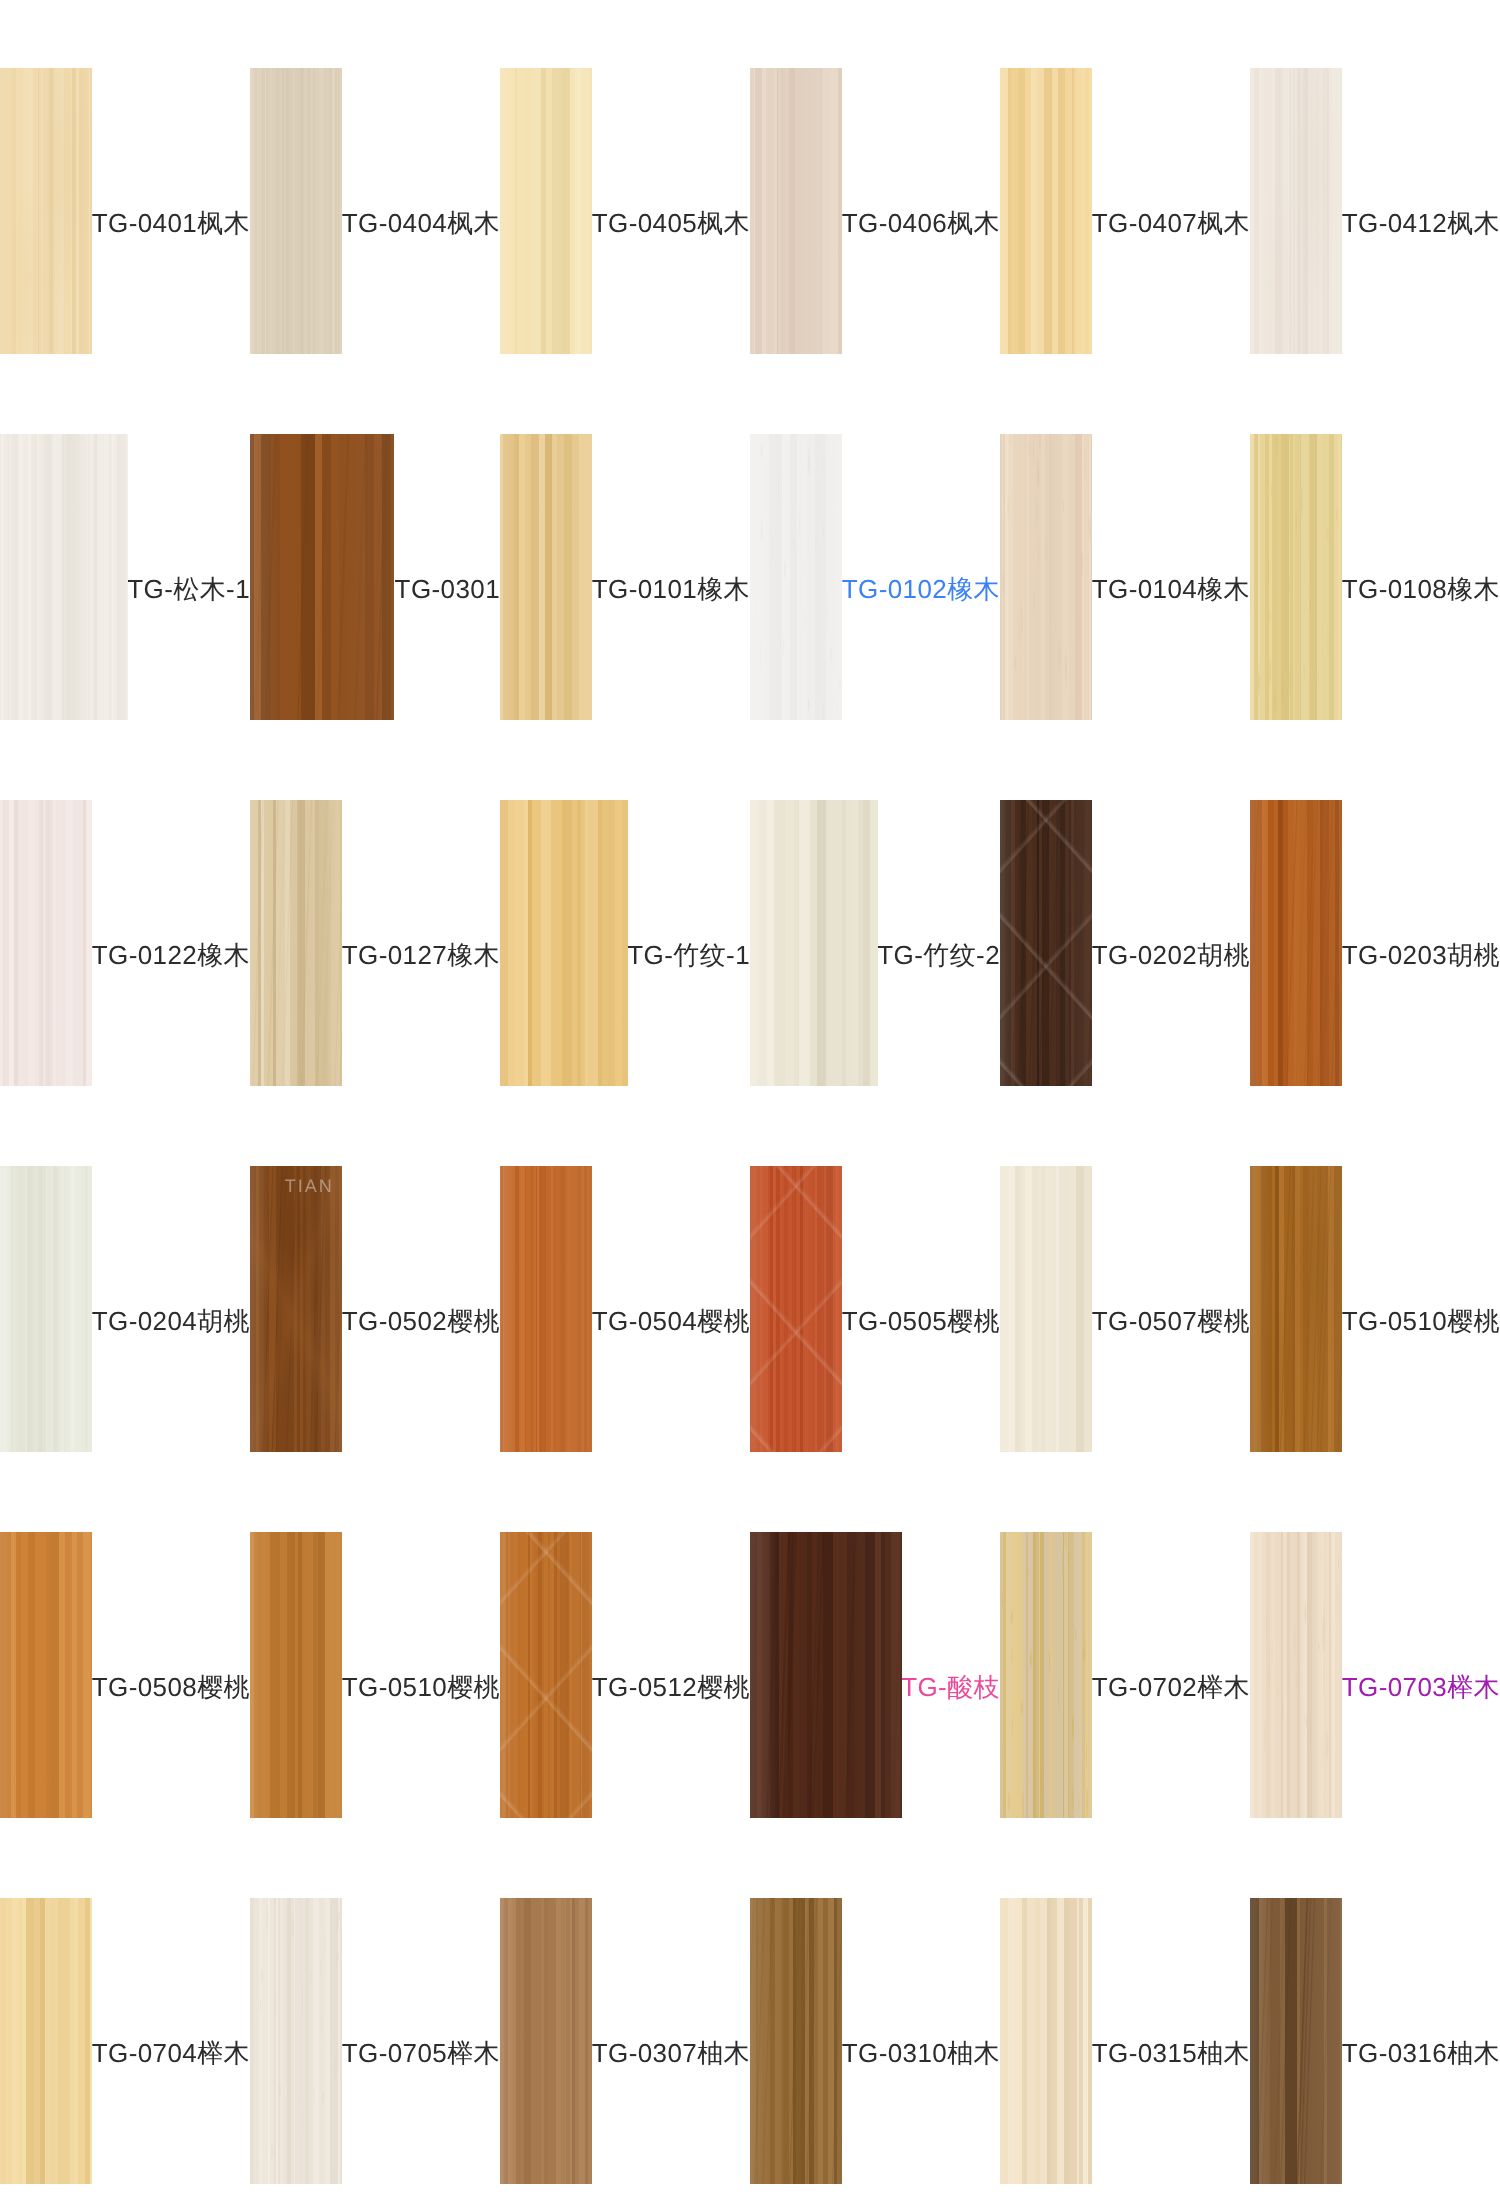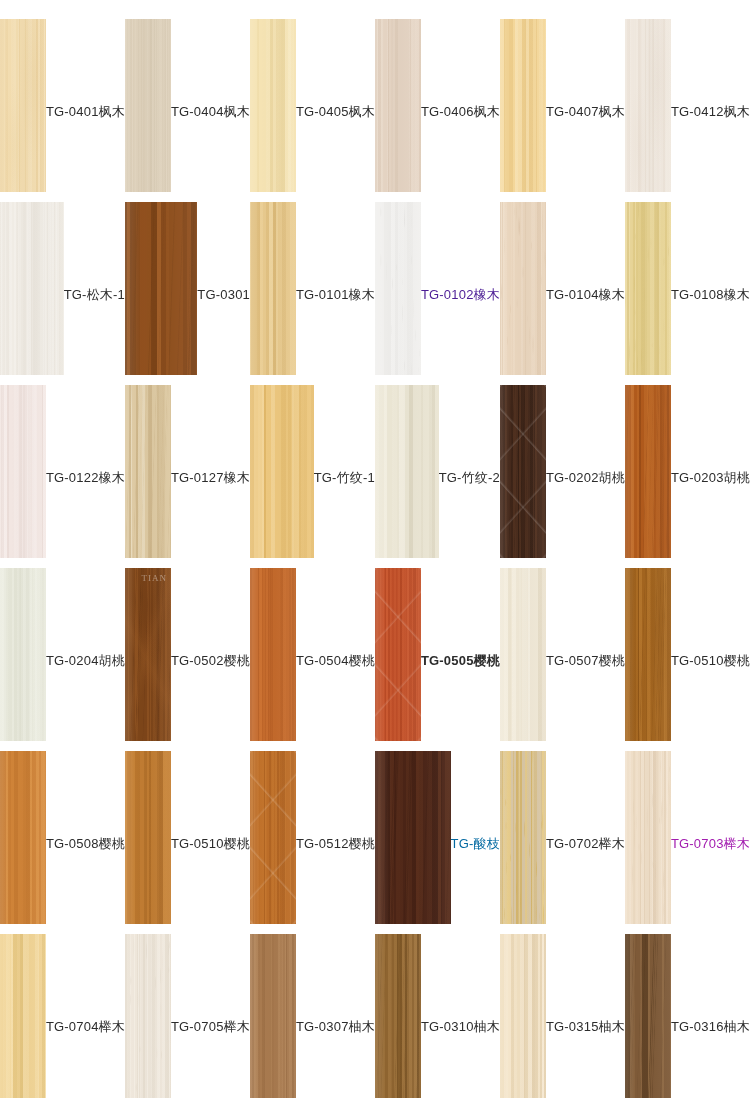--- a/index.html
+++ b/index.html
@@ -35,24 +35,23 @@
   }
   .cell {
     position: relative;
     display: flex;
     flex-direction: row;
     align-items: center;
   }
   .swatch {
     position: relative;
     width: 100px;
-    height: 173px;
+    height: 143px;
     overflow: hidden;
     background: #8b5cf6;
-    font-family: Liberation Serif, serif;
   }
   .swatch .grain {
     position: absolute;
     inset: 0;
   }
   .swatch .sheen {
     position: absolute;
     inset: 0;
     background:
       linear-gradient(90deg,
@@ -173,21 +172,21 @@
           <div class="sheen"></div>
         </div>
         <div class="caption" style="color: rgb(44, 44, 44);">TG-0101橡木</div>
       </div>
       <div class="cell">
         <div class="swatch">
           <div class="grain" style="background: radial-gradient(1.04% 4.34% at 36.5% 73.9%, rgba(223, 222, 219, 0.373) 0%, rgba(223, 222, 219, 0.224) 60%, rgba(0, 0, 0, 0) 100%), radial-gradient(1.8% 2.42% at 97.2% 87.4%, rgba(223, 222, 219, 0.21) 0%, rgba(223, 222, 219, 0.13) 60%, rgba(0, 0, 0, 0) 100%), radial-gradient(0.82% 6.27% at 11.2% 77.4%, rgba(223, 222, 219, 0.243) 0%, rgba(223, 222, 219, 0.145) 60%, rgba(0, 0, 0, 0) 100%), radial-gradient(1.41% 3.34% at 63.8% 94.7%, rgba(223, 222, 219, 0.408) 0%, rgba(223, 222, 219, 0.243) 60%, rgba(0, 0, 0, 0) 100%), radial-gradient(0.92% 2.36% at 0% 78.4%, rgba(223, 222, 219, 0.41) 0%, rgba(223, 222, 219, 0.247) 60%, rgba(0, 0, 0, 0) 100%), radial-gradient(1.25% 3.23% at 79.8% 33.6%, rgba(223, 222, 219, 0.384) 0%, rgba(223, 222, 219, 0.23) 60%, rgba(0, 0, 0, 0) 100%), radial-gradient(1.32% 5.32% at 79.9% 11%, rgba(223, 222, 219, 0.176) 0%, rgba(223, 222, 219, 0.106) 60%, rgba(0, 0, 0, 0) 100%), radial-gradient(1.55% 2.25% at 59.7% 46.3%, rgba(223, 222, 219, 0.145) 0%, rgba(223, 222, 219, 0.086) 60%, rgba(0, 0, 0, 0) 100%), radial-gradient(1.11% 6.13% at 64.2% 8.7%, rgba(223, 222, 219, 0.325) 0%, rgba(223, 222, 219, 0.192) 60%, rgba(0, 0, 0, 0) 100%), radial-gradient(1.2% 2.27% at 47.2% 37.8%, rgba(223, 222, 219, 0.384) 0%, rgba(223, 222, 219, 0.23) 60%, rgba(0, 0, 0, 0) 100%), radial-gradient(1.86% 3.48% at 12.7% 5.8%, rgba(223, 222, 219, 0.38) 0%, rgba(223, 222, 219, 0.227) 60%, rgba(0, 0, 0, 0) 100%), radial-gradient(1.43% 3.99% at 37.8% 47.4%, rgba(223, 222, 219, 0.37) 0%, rgba(223, 222, 219, 0.22) 60%, rgba(0, 0, 0, 0) 100%), radial-gradient(1.11% 4.59% at 79.9% 97.1%, rgba(223, 222, 219, 0.345) 0%, rgba(223, 222, 219, 0.208) 60%, rgba(0, 0, 0, 0) 100%), radial-gradient(1.33% 6.36% at 25.2% 40.2%, rgba(223, 222, 219, 0.192) 0%, rgba(223, 222, 219, 0.114) 60%, rgba(0, 0, 0, 0) 100%), radial-gradient(1.13% 7.04% at 83.7% 62%, rgba(223, 222, 219, 0.227) 0%, rgba(223, 222, 219, 0.137) 60%, rgba(0, 0, 0, 0) 100%), radial-gradient(0.9% 5.64% at 54% 31.6%, rgba(223, 222, 219, 0.298) 0%, rgba(223, 222, 219, 0.18) 60%, rgba(0, 0, 0, 0) 100%), radial-gradient(1.86% 4.21% at 63.9% 11.3%, rgba(223, 222, 219, 0.32) 0%, rgba(223, 222, 219, 0.192) 60%, rgba(0, 0, 0, 0) 100%), radial-gradient(1.35% 4.02% at 88.3% 77.1%, rgba(223, 222, 219, 0.357) 0%, rgba(223, 222, 219, 0.216) 60%, rgba(0, 0, 0, 0) 100%), radial-gradient(0.69% 5.89% at 59.8% 64.4%, rgba(223, 222, 219, 0.31) 0%, rgba(223, 222, 219, 0.184) 60%, rgba(0, 0, 0, 0) 100%), radial-gradient(0.6% 2.49% at 85.1% 5%, rgba(223, 222, 219, 0.125) 0%, rgba(223, 222, 219, 0.075) 60%, rgba(0, 0, 0, 0) 100%), radial-gradient(0.86% 6.26% at 30.8% 19.1%, rgba(223, 222, 219, 0.408) 0%, rgba(223, 222, 219, 0.243) 60%, rgba(0, 0, 0, 0) 100%), radial-gradient(1.82% 5.21% at 12.8% 33.9%, rgba(223, 222, 219, 0.32) 0%, rgba(223, 222, 219, 0.192) 60%, rgba(0, 0, 0, 0) 100%), radial-gradient(0.96% 7.11% at 71.8% 38.3%, rgba(223, 222, 219, 0.137) 0%, rgba(223, 222, 219, 0.082) 60%, rgba(0, 0, 0, 0) 100%), radial-gradient(0.98% 4.36% at 73.8% 67.4%, rgba(223, 222, 219, 0.235) 0%, rgba(223, 222, 219, 0.14) 60%, rgba(0, 0, 0, 0) 100%), radial-gradient(0.63% 6.17% at 6.6% 61%, rgba(223, 222, 219, 0.247) 0%, rgba(223, 222, 219, 0.145) 60%, rgba(0, 0, 0, 0) 100%), radial-gradient(1.24% 2% at 95.3% 96.7%, rgba(223, 222, 219, 0.21) 0%, rgba(223, 222, 219, 0.125) 60%, rgba(0, 0, 0, 0) 100%), linear-gradient(90deg, rgba(241, 240, 238, 0.133) 0%, rgba(241, 240, 238, 0.133) 6.18%, rgba(241, 240, 238, 0.145) 6.18%, rgba(241, 240, 238, 0.145) 20.59%, rgba(223, 222, 219, 0.224) 20.59%, rgba(223, 222, 219, 0.224) 34.27%, rgba(252, 252, 251, 0.21) 34.27%, rgba(252, 252, 251, 0.21) 43.01%, rgba(223, 222, 219, 0.137) 43.01%, rgba(223, 222, 219, 0.137) 50.59%, rgba(252, 252, 251, 0.224) 50.59%, rgba(252, 252, 251, 0.224) 62.47%, rgba(252, 252, 251, 0.075) 62.47%, rgba(252, 252, 251, 0.075) 70.19%, rgba(223, 222, 219, 0.204) 70.19%, rgba(223, 222, 219, 0.204) 82.87%, rgba(241, 240, 238, 0.24) 82.87%, rgba(241, 240, 238, 0.24) 91.89%, rgba(241, 240, 238, 0.23) 91.89%, rgba(241, 240, 238, 0.23) 100%), rgb(241, 240, 238);"></div>
           <div class="diag"></div>
           <div class="sheen"></div>
         </div>
-        <div class="caption" style="color: #4c1d95;">TG-0102橡木</div>
+        <div class="caption" style="color: #3b82f6;">TG-0102橡木</div>
       </div>
       <div class="cell">
         <div class="swatch">
           <div class="grain" style="background: radial-gradient(1.33% 5.13% at 43.4% 2.2%, rgba(215, 189, 160, 0.294) 0%, rgba(215, 189, 160, 0.176) 60%, rgba(0, 0, 0, 0) 100%), radial-gradient(1.82% 5.51% at 9.4% 25.6%, rgba(215, 189, 160, 0.192) 0%, rgba(215, 189, 160, 0.118) 60%, rgba(0, 0, 0, 0) 100%), radial-gradient(1.89% 2.93% at 16.5% 80.2%, rgba(215, 189, 160, 0.28) 0%, rgba(215, 189, 160, 0.17) 60%, rgba(0, 0, 0, 0) 100%), radial-gradient(1.93% 6.27% at 64.6% 77.5%, rgba(215, 189, 160, 0.235) 0%, rgba(215, 189, 160, 0.14) 60%, rgba(0, 0, 0, 0) 100%), radial-gradient(1.72% 7.56% at 71.8% 82.6%, rgba(215, 189, 160, 0.314) 0%, rgba(215, 189, 160, 0.19) 60%, rgba(0, 0, 0, 0) 100%), radial-gradient(1.9% 4.59% at 50% 40.6%, rgba(215, 189, 160, 0.235) 0%, rgba(215, 189, 160, 0.14) 60%, rgba(0, 0, 0, 0) 100%), radial-gradient(1.98% 5.45% at 3.4% 52.3%, rgba(215, 189, 160, 0.42) 0%, rgba(215, 189, 160, 0.25) 60%, rgba(0, 0, 0, 0) 100%), radial-gradient(0.75% 7.05% at 84.6% 67.2%, rgba(215, 189, 160, 0.227) 0%, rgba(215, 189, 160, 0.137) 60%, rgba(0, 0, 0, 0) 100%), radial-gradient(1.6% 2.94% at 32% 5.4%, rgba(215, 189, 160, 0.184) 0%, rgba(215, 189, 160, 0.11) 60%, rgba(0, 0, 0, 0) 100%), radial-gradient(1.87% 7.11% at 41.3% 13.7%, rgba(215, 189, 160, 0.39) 0%, rgba(215, 189, 160, 0.235) 60%, rgba(0, 0, 0, 0) 100%), radial-gradient(1.06% 2.19% at 11.1% 2.1%, rgba(215, 189, 160, 0.298) 0%, rgba(215, 189, 160, 0.176) 60%, rgba(0, 0, 0, 0) 100%), radial-gradient(0.81% 5.84% at 23.9% 66.4%, rgba(215, 189, 160, 0.353) 0%, rgba(215, 189, 160, 0.21) 60%, rgba(0, 0, 0, 0) 100%), radial-gradient(1.86% 5.47% at 40.1% 26.9%, rgba(215, 189, 160, 0.204) 0%, rgba(215, 189, 160, 0.12) 60%, rgba(0, 0, 0, 0) 100%), radial-gradient(1.34% 7.34% at 92% 11.5%, rgba(215, 189, 160, 0.216) 0%, rgba(215, 189, 160, 0.13) 60%, rgba(0, 0, 0, 0) 100%), radial-gradient(1.31% 5.24% at 89.3% 45.2%, rgba(215, 189, 160, 0.404) 0%, rgba(215, 189, 160, 0.243) 60%, rgba(0, 0, 0, 0) 100%), radial-gradient(1.48% 4.52% at 37.1% 58.6%, rgba(215, 189, 160, 0.24) 0%, rgba(215, 189, 160, 0.14) 60%, rgba(0, 0, 0, 0) 100%), radial-gradient(0.86% 2.47% at 60.2% 67.4%, rgba(215, 189, 160, 0.176) 0%, rgba(215, 189, 160, 0.106) 60%, rgba(0, 0, 0, 0) 100%), radial-gradient(0.91% 6.55% at 36.4% 5.9%, rgba(215, 189, 160, 0.29) 0%, rgba(215, 189, 160, 0.173) 60%, rgba(0, 0, 0, 0) 100%), radial-gradient(0.82% 7.33% at 41.6% 42.2%, rgba(215, 189, 160, 0.318) 0%, rgba(215, 189, 160, 0.19) 60%, rgba(0, 0, 0, 0) 100%), radial-gradient(1.04% 4.55% at 84.8% 88.6%, rgba(215, 189, 160, 0.13) 0%, rgba(215, 189, 160, 0.08) 60%, rgba(0, 0, 0, 0) 100%), radial-gradient(1.51% 6.14% at 98.1% 33.6%, rgba(215, 189, 160, 0.337) 0%, rgba(215, 189, 160, 0.204) 60%, rgba(0, 0, 0, 0) 100%), radial-gradient(1.75% 5.64% at 21.1% 69%, rgba(215, 189, 160, 0.19) 0%, rgba(215, 189, 160, 0.114) 60%, rgba(0, 0, 0, 0) 100%), radial-gradient(0.96% 2.98% at 23% 61.9%, rgba(215, 189, 160, 0.33) 0%, rgba(215, 189, 160, 0.196) 60%, rgba(0, 0, 0, 0) 100%), radial-gradient(0.88% 3.82% at 96.3% 31.1%, rgba(215, 189, 160, 0.263) 0%, rgba(215, 189, 160, 0.157) 60%, rgba(0, 0, 0, 0) 100%), radial-gradient(0.67% 4.73% at 42.3% 15.4%, rgba(215, 189, 160, 0.37) 0%, rgba(215, 189, 160, 0.22) 60%, rgba(0, 0, 0, 0) 100%), radial-gradient(0.82% 3.16% at 68.8% 25.4%, rgba(215, 189, 160, 0.353) 0%, rgba(215, 189, 160, 0.21) 60%, rgba(0, 0, 0, 0) 100%), linear-gradient(90deg, rgba(215, 189, 160, 0.376) 0%, rgba(215, 189, 160, 0.376) 2.57%, rgba(244, 229, 211, 0.37) 2.57%, rgba(244, 229, 211, 0.37) 3.62%, rgba(215, 189, 160, 0.29) 3.62%, rgba(215, 189, 160, 0.29) 5.64%, rgba(244, 229, 211, 0.48) 5.64%, rgba(244, 229, 211, 0.48) 8.52%, rgba(244, 229, 211, 0.353) 8.52%, rgba(244, 229, 211, 0.353) 10.1%, rgba(244, 229, 211, 0.23) 10.1%, rgba(244, 229, 211, 0.23) 14.56%, rgba(233, 213, 189, 0.463) 14.56%, rgba(233, 213, 189, 0.463) 19.82%, rgba(233, 213, 189, 0.396) 19.82%, rgba(233, 213, 189, 0.396) 24.75%, rgba(244, 229, 211, 0.145) 24.75%, rgba(244, 229, 211, 0.145) 26.43%, rgba(233, 213, 189, 0.3) 26.43%, rgba(233, 213, 189, 0.3) 29.28%, rgba(244, 229, 211, 0.3) 29.28%, rgba(244, 229, 211, 0.3) 31.72%, rgba(233, 213, 189, 0.498) 31.72%, rgba(233, 213, 189, 0.498) 37.66%, rgba(233, 213, 189, 0.314) 37.66%, rgba(233, 213, 189, 0.314) 40.05%, rgba(233, 213, 189, 0.294) 40.05%, rgba(233, 213, 189, 0.294) 44.99%, rgba(244, 229, 211, 0.3) 44.99%, rgba(244, 229, 211, 0.3) 49.42%, rgba(233, 213, 189, 0.204) 49.42%, rgba(233, 213, 189, 0.204) 53.87%, rgba(215, 189, 160, 0.263) 53.87%, rgba(215, 189, 160, 0.263) 55.94%, rgba(233, 213, 189, 0.525) 55.94%, rgba(233, 213, 189, 0.525) 60.02%, rgba(233, 213, 189, 0.34) 60.02%, rgba(233, 213, 189, 0.34) 61.24%, rgba(233, 213, 189, 0.192) 61.24%, rgba(233, 213, 189, 0.192) 65.13%, rgba(233, 213, 189, 0.153) 65.13%, rgba(233, 213, 189, 0.153) 67.04%, rgba(244, 229, 211, 0.224) 67.04%, rgba(244, 229, 211, 0.224) 69.38%, rgba(244, 229, 211, 0.28) 69.38%, rgba(244, 229, 211, 0.28) 70.94%, rgba(244, 229, 211, 0.247) 70.94%, rgba(244, 229, 211, 0.247) 75.42%, rgba(233, 213, 189, 0.337) 75.42%, rgba(233, 213, 189, 0.337) 81.07%, rgba(215, 189, 160, 0.408) 81.07%, rgba(215, 189, 160, 0.408) 83.67%, rgba(215, 189, 160, 0.38) 83.67%, rgba(215, 189, 160, 0.38) 89.43%, rgba(244, 229, 211, 0.333) 89.43%, rgba(244, 229, 211, 0.333) 90.96%, rgba(233, 213, 189, 0.365) 90.96%, rgba(233, 213, 189, 0.365) 96.8%, rgba(244, 229, 211, 0.282) 96.8%, rgba(244, 229, 211, 0.282) 98.38%, rgba(215, 189, 160, 0.31) 98.38%, rgba(215, 189, 160, 0.31) 99.62%, rgba(244, 229, 211, 0.345) 99.62%, rgba(244, 229, 211, 0.345) 100%), rgb(233, 213, 189);"></div>
           <div class="diag"></div>
           <div class="sheen"></div>
         </div>
         <div class="caption" style="color: rgb(44, 44, 44);">TG-0104橡木</div>
       </div>
       <div class="cell">
@@ -270,21 +269,21 @@
           <div class="sheen"></div>
         </div>
         <div class="caption" style="color: rgb(44, 44, 44);">TG-0504樱桃</div>
       </div>
       <div class="cell">
         <div class="swatch">
           <div class="grain" style="background: linear-gradient(90deg, rgba(166, 62, 28, 0.392) 0%, rgba(166, 62, 28, 0.392) 1.29%, rgba(194, 81, 42, 0.416) 1.29%, rgba(194, 81, 42, 0.416) 4.17%, rgba(213, 103, 60, 0.125) 4.17%, rgba(213, 103, 60, 0.125) 6.8%, rgba(194, 81, 42, 0.157) 6.8%, rgba(194, 81, 42, 0.157) 10.43%, rgba(213, 103, 60, 0.392) 10.43%, rgba(213, 103, 60, 0.392) 13.52%, rgba(213, 103, 60, 0.216) 13.52%, rgba(213, 103, 60, 0.216) 17.64%, rgba(213, 103, 60, 0.345) 17.64%, rgba(213, 103, 60, 0.345) 19.53%, rgba(194, 81, 42, 0.17) 19.53%, rgba(194, 81, 42, 0.17) 21.51%, rgba(166, 62, 28, 0.38) 21.51%, rgba(166, 62, 28, 0.38) 24.64%, rgba(213, 103, 60, 0.396) 24.64%, rgba(213, 103, 60, 0.396) 27.73%, rgba(166, 62, 28, 0.306) 27.73%, rgba(166, 62, 28, 0.306) 32.19%, rgba(213, 103, 60, 0.32) 32.19%, rgba(213, 103, 60, 0.32) 34.1%, rgba(213, 103, 60, 0.19) 34.1%, rgba(213, 103, 60, 0.19) 37.43%, rgba(166, 62, 28, 0.118) 37.43%, rgba(166, 62, 28, 0.118) 41.49%, rgba(213, 103, 60, 0.216) 41.49%, rgba(213, 103, 60, 0.216) 44.65%, rgba(213, 103, 60, 0.255) 44.65%, rgba(213, 103, 60, 0.255) 45.85%, rgba(166, 62, 28, 0.153) 45.85%, rgba(166, 62, 28, 0.153) 47.14%, rgba(194, 81, 42, 0.31) 47.14%, rgba(194, 81, 42, 0.31) 48.97%, rgba(166, 62, 28, 0.314) 48.97%, rgba(166, 62, 28, 0.314) 50.12%, rgba(213, 103, 60, 0.306) 50.12%, rgba(213, 103, 60, 0.306) 53.88%, rgba(166, 62, 28, 0.416) 53.88%, rgba(166, 62, 28, 0.416) 58.1%, rgba(213, 103, 60, 0.3) 58.1%, rgba(213, 103, 60, 0.3) 62.64%, rgba(213, 103, 60, 0.16) 62.64%, rgba(213, 103, 60, 0.16) 67.47%, rgba(194, 81, 42, 0.255) 67.47%, rgba(194, 81, 42, 0.255) 70.6%, rgba(213, 103, 60, 0.435) 70.6%, rgba(213, 103, 60, 0.435) 72.95%, rgba(166, 62, 28, 0.19) 72.95%, rgba(166, 62, 28, 0.19) 75.79%, rgba(166, 62, 28, 0.176) 75.79%, rgba(166, 62, 28, 0.176) 80.35%, rgba(213, 103, 60, 0.204) 80.35%, rgba(213, 103, 60, 0.204) 82.48%, rgba(166, 62, 28, 0.353) 82.48%, rgba(166, 62, 28, 0.353) 86.11%, rgba(166, 62, 28, 0.43) 86.11%, rgba(166, 62, 28, 0.43) 89.71%, rgba(213, 103, 60, 0.263) 89.71%, rgba(213, 103, 60, 0.263) 90.87%, rgba(194, 81, 42, 0.27) 90.87%, rgba(194, 81, 42, 0.27) 92.46%, rgba(213, 103, 60, 0.373) 92.46%, rgba(213, 103, 60, 0.373) 96.48%, rgba(213, 103, 60, 0.133) 96.48%, rgba(213, 103, 60, 0.133) 99.81%, rgba(166, 62, 28, 0.3) 99.81%, rgba(166, 62, 28, 0.3) 100%), rgb(194, 81, 42);"></div>
           <div class="diag" style="opacity: 1;"></div>
           <div class="sheen"></div>
         </div>
-        <div class="caption" style="color: rgb(44, 44, 44); font-weight: bold;">TG-0505樱桃</div>
+        <div class="caption" style="color: rgb(44, 44, 44);">TG-0505樱桃</div>
       </div>
       <div class="cell">
         <div class="swatch">
           <div class="grain" style="background: linear-gradient(90deg, rgba(249, 244, 232, 0.18) 0%, rgba(249, 244, 232, 0.18) 3%, rgba(249, 244, 232, 0.173) 3%, rgba(249, 244, 232, 0.173) 9.21%, rgba(249, 244, 232, 0.435) 9.21%, rgba(249, 244, 232, 0.435) 16.74%, rgba(221, 210, 186, 0.24) 16.74%, rgba(221, 210, 186, 0.24) 22.88%, rgba(239, 231, 213, 0.627) 22.88%, rgba(239, 231, 213, 0.627) 26.89%, rgba(249, 244, 232, 0.494) 26.89%, rgba(249, 244, 232, 0.494) 34.4%, rgba(239, 231, 213, 0.36) 34.4%, rgba(239, 231, 213, 0.36) 41.39%, rgba(249, 244, 232, 0.176) 41.39%, rgba(249, 244, 232, 0.176) 45.38%, rgba(239, 231, 213, 0.58) 45.38%, rgba(239, 231, 213, 0.58) 48.83%, rgba(249, 244, 232, 0.33) 48.83%, rgba(249, 244, 232, 0.33) 57.76%, rgba(249, 244, 232, 0.184) 57.76%, rgba(249, 244, 232, 0.184) 60.46%, rgba(249, 244, 232, 0.584) 60.46%, rgba(249, 244, 232, 0.584) 64.21%, rgba(239, 231, 213, 0.176) 64.21%, rgba(239, 231, 213, 0.176) 71.74%, rgba(239, 231, 213, 0.64) 71.74%, rgba(239, 231, 213, 0.64) 73.99%, rgba(239, 231, 213, 0.576) 73.99%, rgba(239, 231, 213, 0.576) 82.22%, rgba(221, 210, 186, 0.6) 82.22%, rgba(221, 210, 186, 0.6) 91.16%, rgba(221, 210, 186, 0.216) 91.16%, rgba(221, 210, 186, 0.216) 99.31%, rgba(221, 210, 186, 0.34) 99.31%, rgba(221, 210, 186, 0.34) 100%), rgb(239, 231, 213);"></div>
           <div class="diag"></div>
           <div class="sheen"></div>
         </div>
         <div class="caption" style="color: rgb(44, 44, 44);">TG-0507樱桃</div>
       </div>
       <div class="cell">
@@ -318,21 +317,21 @@
           <div class="sheen"></div>
         </div>
         <div class="caption" style="color: rgb(44, 44, 44);">TG-0512樱桃</div>
       </div>
       <div class="cell">
         <div class="swatch">
           <div class="grain" style="background: linear-gradient(92deg, rgba(0, 0, 0, 0) 23%, rgba(51, 22, 12, 0.294) 24%, rgba(0, 0, 0, 0) 25.4%), linear-gradient(92deg, rgba(0, 0, 0, 0) 98.3%, rgba(51, 22, 12, 0.25) 99.3%, rgba(0, 0, 0, 0) 100%), linear-gradient(92deg, rgba(0, 0, 0, 0) 41.7%, rgba(51, 22, 12, 0.216) 42.7%, rgba(0, 0, 0, 0) 44.1%), linear-gradient(92deg, rgba(0, 0, 0, 0) 27.2%, rgba(51, 22, 12, 0.314) 28.2%, rgba(0, 0, 0, 0) 29.6%), linear-gradient(92deg, rgba(0, 0, 0, 0) 4%, rgba(51, 22, 12, 0.12) 5%, rgba(0, 0, 0, 0) 6.4%), linear-gradient(92deg, rgba(0, 0, 0, 0) 15.6%, rgba(51, 22, 12, 0.255) 16.6%, rgba(0, 0, 0, 0) 18%), linear-gradient(92deg, rgba(0, 0, 0, 0) 44%, rgba(51, 22, 12, 0.267) 45%, rgba(0, 0, 0, 0) 46.4%), linear-gradient(92deg, rgba(0, 0, 0, 0) 25.7%, rgba(51, 22, 12, 0.314) 26.7%, rgba(0, 0, 0, 0) 28.1%), linear-gradient(92deg, rgba(0, 0, 0, 0) 93%, rgba(51, 22, 12, 0.165) 94%, rgba(0, 0, 0, 0) 95.4%), linear-gradient(92deg, rgba(0, 0, 0, 0) 64.1%, rgba(51, 22, 12, 0.227) 65.1%, rgba(0, 0, 0, 0) 66.5%), linear-gradient(90deg, rgba(75, 36, 22, 0.204) 0%, rgba(75, 36, 22, 0.204) 4.44%, rgba(100, 53, 31, 0.51) 4.44%, rgba(100, 53, 31, 0.51) 7.76%, rgba(100, 53, 31, 0.243) 7.76%, rgba(100, 53, 31, 0.243) 13.27%, rgba(51, 22, 12, 0.33) 13.27%, rgba(51, 22, 12, 0.33) 16.59%, rgba(51, 22, 12, 0.463) 16.59%, rgba(51, 22, 12, 0.463) 19.13%, rgba(100, 53, 31, 0.46) 19.13%, rgba(100, 53, 31, 0.46) 25.27%, rgba(75, 36, 22, 0.694) 25.27%, rgba(75, 36, 22, 0.694) 28.04%, rgba(100, 53, 31, 0.365) 28.04%, rgba(100, 53, 31, 0.365) 32.5%, rgba(100, 53, 31, 0.286) 32.5%, rgba(100, 53, 31, 0.286) 37.35%, rgba(75, 36, 22, 0.604) 37.35%, rgba(75, 36, 22, 0.604) 41.01%, rgba(100, 53, 31, 0.384) 41.01%, rgba(100, 53, 31, 0.384) 44.36%, rgba(100, 53, 31, 0.235) 44.36%, rgba(100, 53, 31, 0.235) 48.16%, rgba(51, 22, 12, 0.19) 48.16%, rgba(51, 22, 12, 0.19) 54.35%, rgba(100, 53, 31, 0.6) 54.35%, rgba(100, 53, 31, 0.6) 58.29%, rgba(100, 53, 31, 0.46) 58.29%, rgba(100, 53, 31, 0.46) 63.5%, rgba(75, 36, 22, 0.325) 63.5%, rgba(75, 36, 22, 0.325) 69%, rgba(100, 53, 31, 0.19) 69%, rgba(100, 53, 31, 0.19) 75.53%, rgba(51, 22, 12, 0.333) 75.53%, rgba(51, 22, 12, 0.333) 82.46%, rgba(100, 53, 31, 0.56) 82.46%, rgba(100, 53, 31, 0.56) 86.43%, rgba(51, 22, 12, 0.314) 86.43%, rgba(51, 22, 12, 0.314) 88.57%, rgba(75, 36, 22, 0.22) 88.57%, rgba(75, 36, 22, 0.22) 92.65%, rgba(100, 53, 31, 0.47) 92.65%, rgba(100, 53, 31, 0.47) 98.49%, rgba(75, 36, 22, 0.24) 98.49%, rgba(75, 36, 22, 0.24) 100%), rgb(75, 36, 22);"></div>
           <div class="diag"></div>
           <div class="sheen"></div>
         </div>
-        <div class="caption" style="color: #0369a1;">TG-酸枝</div>
+        <div class="caption" style="color: #ec4899;">TG-酸枝</div>
       </div>
       <div class="cell">
         <div class="swatch">
           <div class="grain" style="background: radial-gradient(0.89% 7.46% at 67.7% 11.8%, rgba(207, 164, 55, 0.125) 0%, rgba(207, 164, 55, 0.075) 60%, rgba(0, 0, 0, 0) 100%), radial-gradient(0.8% 7.14% at 29.7% 13.7%, rgba(207, 164, 55, 0.14) 0%, rgba(207, 164, 55, 0.082) 60%, rgba(0, 0, 0, 0) 100%), radial-gradient(1.54% 2.86% at 12.7% 29.8%, rgba(207, 164, 55, 0.32) 0%, rgba(207, 164, 55, 0.192) 60%, rgba(0, 0, 0, 0) 100%), radial-gradient(1.49% 5.02% at 79.2% 68.3%, rgba(207, 164, 55, 0.384) 0%, rgba(207, 164, 55, 0.23) 60%, rgba(0, 0, 0, 0) 100%), radial-gradient(0.75% 5.18% at 63.9% 57.4%, rgba(207, 164, 55, 0.345) 0%, rgba(207, 164, 55, 0.208) 60%, rgba(0, 0, 0, 0) 100%), radial-gradient(1.11% 5.02% at 13.6% 67.5%, rgba(207, 164, 55, 0.21) 0%, rgba(207, 164, 55, 0.125) 60%, rgba(0, 0, 0, 0) 100%), radial-gradient(1.25% 7.81% at 24.9% 96.8%, rgba(207, 164, 55, 0.263) 0%, rgba(207, 164, 55, 0.157) 60%, rgba(0, 0, 0, 0) 100%), radial-gradient(1.77% 3.47% at 34.1% 44.2%, rgba(207, 164, 55, 0.19) 0%, rgba(207, 164, 55, 0.114) 60%, rgba(0, 0, 0, 0) 100%), radial-gradient(0.63% 5.48% at 53.5% 45.2%, rgba(207, 164, 55, 0.39) 0%, rgba(207, 164, 55, 0.235) 60%, rgba(0, 0, 0, 0) 100%), radial-gradient(1.32% 4.09% at 36.5% 79.7%, rgba(207, 164, 55, 0.184) 0%, rgba(207, 164, 55, 0.11) 60%, rgba(0, 0, 0, 0) 100%), radial-gradient(0.7% 3.04% at 82.3% 35.4%, rgba(207, 164, 55, 0.318) 0%, rgba(207, 164, 55, 0.192) 60%, rgba(0, 0, 0, 0) 100%), radial-gradient(0.82% 3.11% at 74.1% 9.5%, rgba(207, 164, 55, 0.376) 0%, rgba(207, 164, 55, 0.227) 60%, rgba(0, 0, 0, 0) 100%), radial-gradient(1.28% 3.35% at 23.6% 61.7%, rgba(207, 164, 55, 0.34) 0%, rgba(207, 164, 55, 0.208) 60%, rgba(0, 0, 0, 0) 100%), radial-gradient(1.55% 7.02% at 94.7% 95.1%, rgba(207, 164, 55, 0.325) 0%, rgba(207, 164, 55, 0.196) 60%, rgba(0, 0, 0, 0) 100%), radial-gradient(1.73% 2.83% at 90.7% 42.8%, rgba(207, 164, 55, 0.282) 0%, rgba(207, 164, 55, 0.17) 60%, rgba(0, 0, 0, 0) 100%), radial-gradient(0.75% 2.28% at 33% 44.6%, rgba(207, 164, 55, 0.353) 0%, rgba(207, 164, 55, 0.21) 60%, rgba(0, 0, 0, 0) 100%), radial-gradient(1% 7.07% at 94% 77.7%, rgba(207, 164, 55, 0.27) 0%, rgba(207, 164, 55, 0.16) 60%, rgba(0, 0, 0, 0) 100%), radial-gradient(1.37% 4.01% at 2.1% 23.5%, rgba(207, 164, 55, 0.306) 0%, rgba(207, 164, 55, 0.184) 60%, rgba(0, 0, 0, 0) 100%), radial-gradient(1.77% 3.32% at 13% 43.3%, rgba(207, 164, 55, 0.15) 0%, rgba(207, 164, 55, 0.09) 60%, rgba(0, 0, 0, 0) 100%), radial-gradient(1.89% 5.49% at 78.9% 93.3%, rgba(207, 164, 55, 0.18) 0%, rgba(207, 164, 55, 0.11) 60%, rgba(0, 0, 0, 0) 100%), radial-gradient(1.92% 4.01% at 9.8% 94.3%, rgba(207, 164, 55, 0.255) 0%, rgba(207, 164, 55, 0.153) 60%, rgba(0, 0, 0, 0) 100%), radial-gradient(1.95% 7.34% at 71.5% 0.9%, rgba(207, 164, 55, 0.192) 0%, rgba(207, 164, 55, 0.118) 60%, rgba(0, 0, 0, 0) 100%), radial-gradient(0.92% 6.55% at 45% 86.8%, rgba(207, 164, 55, 0.196) 0%, rgba(207, 164, 55, 0.118) 60%, rgba(0, 0, 0, 0) 100%), radial-gradient(1.86% 6.09% at 1.9% 77.7%, rgba(207, 164, 55, 0.133) 0%, rgba(207, 164, 55, 0.082) 60%, rgba(0, 0, 0, 0) 100%), radial-gradient(1.33% 2.82% at 85.4% 95.7%, rgba(207, 164, 55, 0.15) 0%, rgba(207, 164, 55, 0.09) 60%, rgba(0, 0, 0, 0) 100%), radial-gradient(1.57% 5.93% at 92.3% 41%, rgba(207, 164, 55, 0.24) 0%, rgba(207, 164, 55, 0.14) 60%, rgba(0, 0, 0, 0) 100%), linear-gradient(90deg, rgba(207, 164, 55, 0.247) 0%, rgba(207, 164, 55, 0.247) 3.78%, rgba(207, 164, 55, 0.45) 3.78%, rgba(207, 164, 55, 0.45) 6.77%, rgba(241, 207, 114, 0.404) 6.77%, rgba(241, 207, 114, 0.404) 8.19%, rgba(241, 207, 114, 0.27) 8.19%, rgba(241, 207, 114, 0.27) 10.19%, rgba(241, 207, 114, 0.41) 10.19%, rgba(241, 207, 114, 0.41) 15.54%, rgba(241, 207, 114, 0.514) 15.54%, rgba(241, 207, 114, 0.514) 20.72%, rgba(241, 207, 114, 0.43) 20.72%, rgba(241, 207, 114, 0.43) 24.94%, rgba(216, 198, 164, 0.23) 24.94%, rgba(216, 198, 164, 0.23) 28.61%, rgba(207, 164, 55, 0.255) 28.61%, rgba(207, 164, 55, 0.255) 30.82%, rgba(216, 198, 164, 0.267) 30.82%, rgba(216, 198, 164, 0.267) 35.82%, rgba(207, 164, 55, 0.498) 35.82%, rgba(207, 164, 55, 0.498) 39.34%, rgba(207, 164, 55, 0.286) 39.34%, rgba(207, 164, 55, 0.286) 42.25%, rgba(241, 207, 114, 0.48) 42.25%, rgba(241, 207, 114, 0.48) 43.48%, rgba(207, 164, 55, 0.46) 43.48%, rgba(207, 164, 55, 0.46) 47.78%, rgba(216, 198, 164, 0.17) 47.78%, rgba(216, 198, 164, 0.17) 53.74%, rgba(241, 207, 114, 0.455) 53.74%, rgba(241, 207, 114, 0.455) 57.95%, rgba(241, 207, 114, 0.14) 57.95%, rgba(241, 207, 114, 0.14) 62.51%, rgba(216, 198, 164, 0.173) 62.51%, rgba(216, 198, 164, 0.173) 68.25%, rgba(207, 164, 55, 0.52) 68.25%, rgba(207, 164, 55, 0.52) 69.85%, rgba(241, 207, 114, 0.227) 69.85%, rgba(241, 207, 114, 0.227) 73.77%, rgba(207, 164, 55, 0.392) 73.77%, rgba(207, 164, 55, 0.392) 74.87%, rgba(207, 164, 55, 0.23) 74.87%, rgba(207, 164, 55, 0.23) 80.43%, rgba(216, 198, 164, 0.255) 80.43%, rgba(216, 198, 164, 0.255) 86.17%, rgba(241, 207, 114, 0.235) 86.17%, rgba(241, 207, 114, 0.235) 87.51%, rgba(241, 207, 114, 0.17) 87.51%, rgba(241, 207, 114, 0.17) 89.66%, rgba(207, 164, 55, 0.192) 89.66%, rgba(207, 164, 55, 0.192) 92.05%, rgba(241, 207, 114, 0.52) 92.05%, rgba(241, 207, 114, 0.52) 95.95%, rgba(241, 207, 114, 0.235) 95.95%, rgba(241, 207, 114, 0.235) 98%, rgba(241, 207, 114, 0.435) 98%, rgba(241, 207, 114, 0.435) 100%), rgb(216, 198, 164);"></div>
           <div class="diag"></div>
           <div class="sheen"></div>
         </div>
         <div class="caption" style="color: rgb(44, 44, 44);">TG-0702榉木</div>
       </div>
       <div class="cell">

